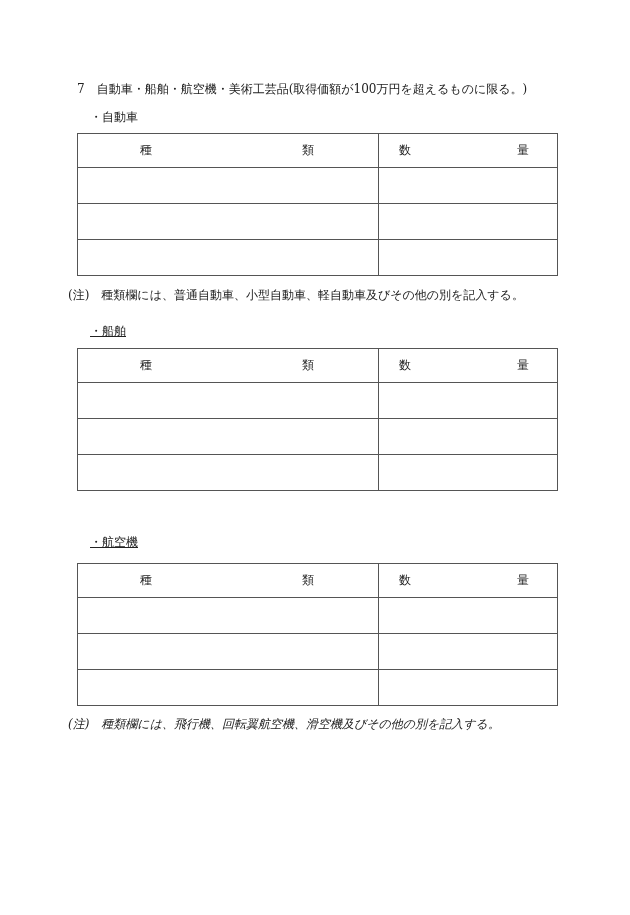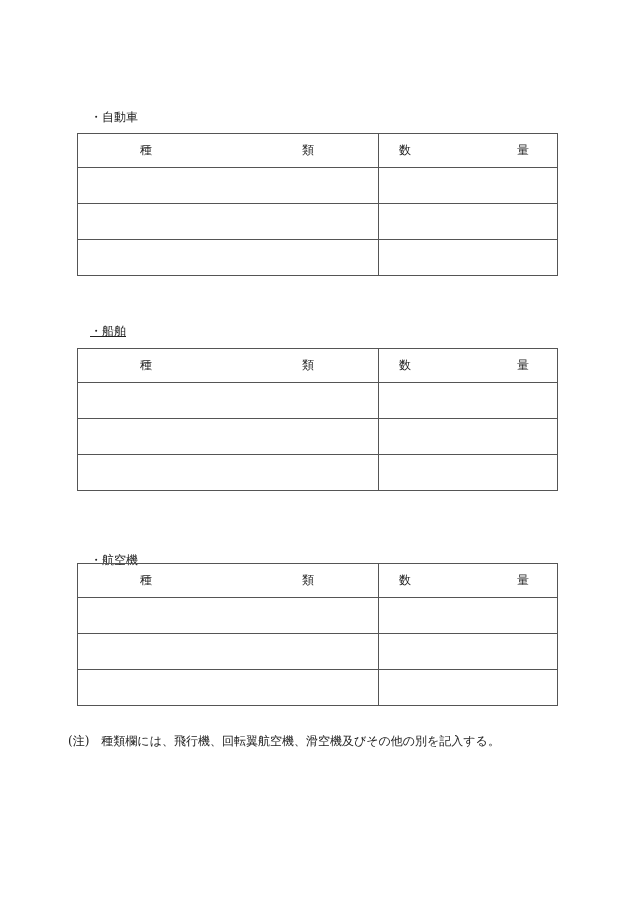--- a/index.html
+++ b/index.html
@@ -56,29 +56,30 @@
   .spread-qty  { padding: 0 28px 0 20px; }
 
   .pos-label-1 { top: 109px; }
   .pos-table-1 { top: 133px; }
   .pos-note-1  { top: 287px; }
 
   .pos-label-2 { top: 323px; text-decoration: underline; }
   .pos-table-2 { top: 348px; }
   .pos-note-2  { top: 502px; }
 
-  .pos-label-3 { top: 552px; }
+  .pos-label-3 { top: 534px; text-decoration: underline; }
   .pos-table-3 { top: 563px; }
-  .pos-note-3  { top: 733px; }
+  .pos-note-3  { top: 716px; font-style: italic; }
 </style>
 </head>
 <body>
 
 <div class="page">
 
+  <div class="doc-heading">7　自動車・船舶・航空機・美術工芸品(取得価額が100万円を超えるものに限る。)</div>
 
   <div class="bullet-label pos-label-1">・自動車</div>
   <table class="form-table pos-table-1">
     <thead>
       <tr>
         <th class="col-type">
           <div class="spread spread-type">
             <span>種</span>
             <span>類</span>
           </div>
@@ -99,20 +100,21 @@
       <tr>
         <td class="col-type"></td>
         <td class="col-qty"></td>
       </tr>
       <tr>
         <td class="col-type"></td>
         <td class="col-qty"></td>
       </tr>
     </tbody>
   </table>
+  <div class="note pos-note-1">(注)　種類欄には、普通自動車、小型自動車、軽自動車及びその他の別を記入する。</div>
 
   <div class="bullet-label pos-label-2">・船舶</div>
   <table class="form-table pos-table-2">
     <thead>
       <tr>
         <th class="col-type">
           <div class="spread spread-type">
             <span>種</span>
             <span>類</span>
           </div>

